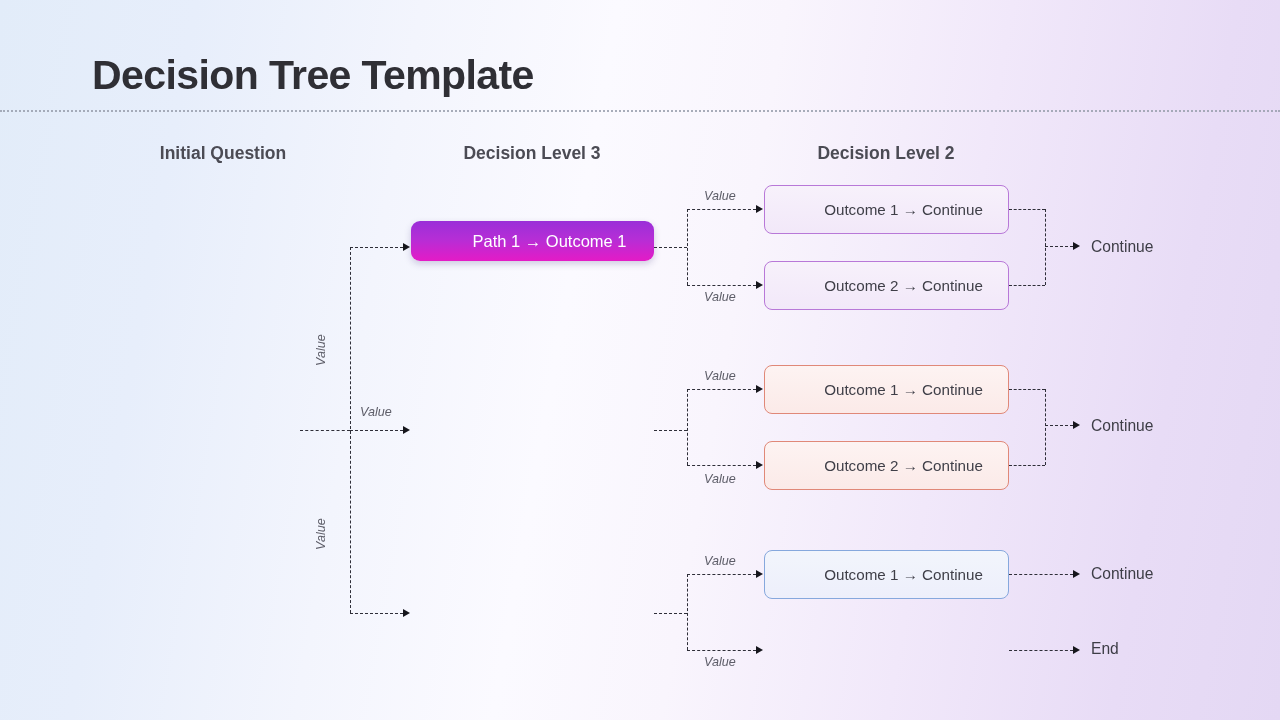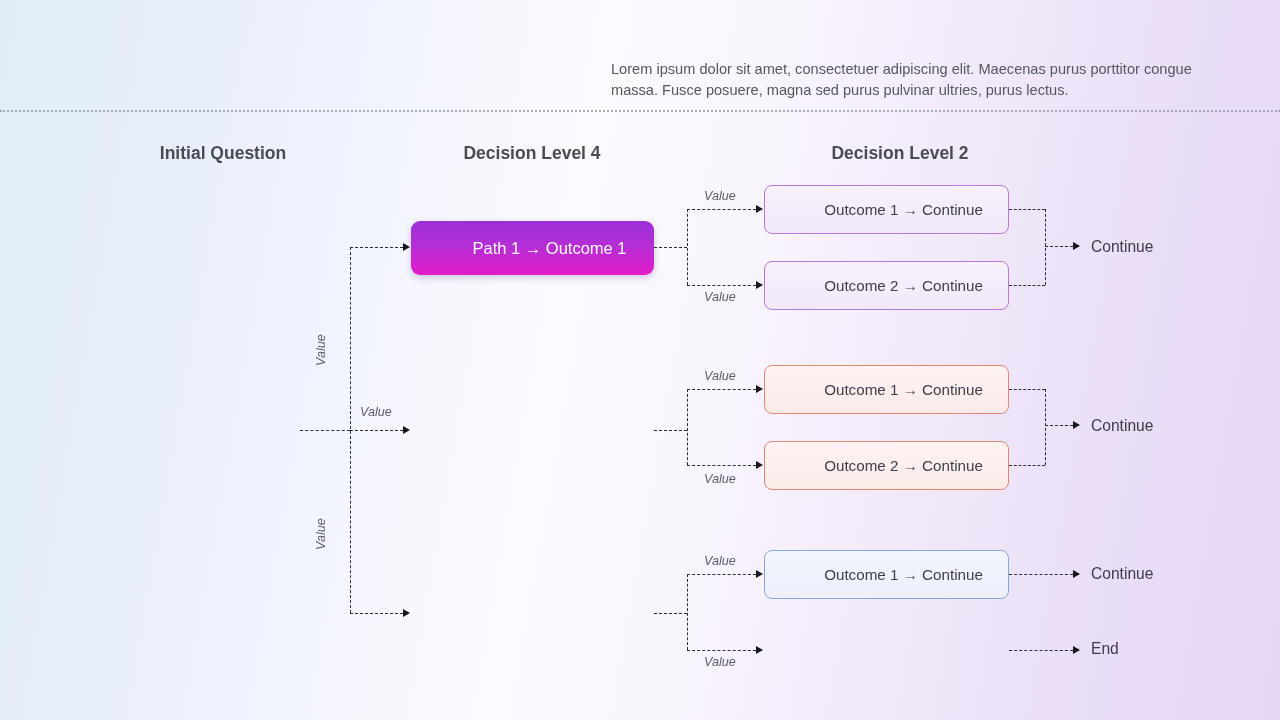--- a/index.html
+++ b/index.html
@@ -62,21 +62,21 @@
     position: absolute;
     top: 143px;
     font-size: 17.5px;
     font-weight: 700;
     color: #4b4b54;
     white-space: nowrap;
     transform: translateX(-50%);
   }
   .col-head.c1 { left: 210px; padding-left: 26px; }
   .col-head.c2 { left: 532px; }
-  .col-head.c3 { left: 886px; margin-left: 14px; }
+  .col-head.c3 { left: 886px; }
 
   
   .node {
     position: absolute;
     box-sizing: border-box;
     display: flex;
     align-items: center;
     justify-content: center;
     text-align: center;
     padding-left: 34px;
@@ -89,21 +89,21 @@
     border-radius: 13px;
     background: linear-gradient(180deg, #4426d4 0%, #5a29da 42%, #8a2ae0 100%);
     color: #ffffff;
     font-size: 18px;
     font-weight: 700;
     box-shadow: 0 3px 8px rgba(70, 35, 180, 0.28);
   }
   .node-path {
     left: 411px;
     width: 243px;
-    height: 54px;
+    height: 40px;
     border-radius: 9px;
     color: #ffffff;
     font-size: 16.5px;
     font-weight: 400;
     box-shadow: 0 3px 7px rgba(60, 40, 120, 0.22);
   }
   .node-path.p1 {
     top: 221px;
     background: linear-gradient(180deg, #9a2fd8 0%, #b52ed6 45%, #e41bc6 100%);
   }
@@ -183,25 +183,25 @@
     font-size: 15.6px;
     color: #3d3d46;
     white-space: nowrap;
   }
 </style>
 </head>
 <body>
 
 <div class="canvas">
 
-  <div class="page-desc">Lorem ipsum dolor sit amet, consectetuer adipiscing elit. Maecenas purus porttitor congue massa. Fusce posuere, magna sed purus pulvinar ultries, purus lectus.</div>
+  <div class="page-title">Decision Tree Template</div>
   <div class="header-divider"></div>
 
   <div class="col-head c1">Initial Question</div>
-  <div class="col-head c2">Decision Level 4</div>
+  <div class="col-head c2">Decision Level 3</div>
   <div class="col-head c3">Decision Level 2</div>
 
 
   <div class="hline" style="left:300px; top:430px; width:50px;"></div>
   <div class="vline" style="left:350px; top:247px; height:366px;"></div>
 
   <div class="hline" style="left:350px; top:247px; width:53px;"></div>
   <div class="arrow" style="left:403px; top:242.8px;"></div>
 
   <div class="hline" style="left:350px; top:430px; width:53px;"></div>

